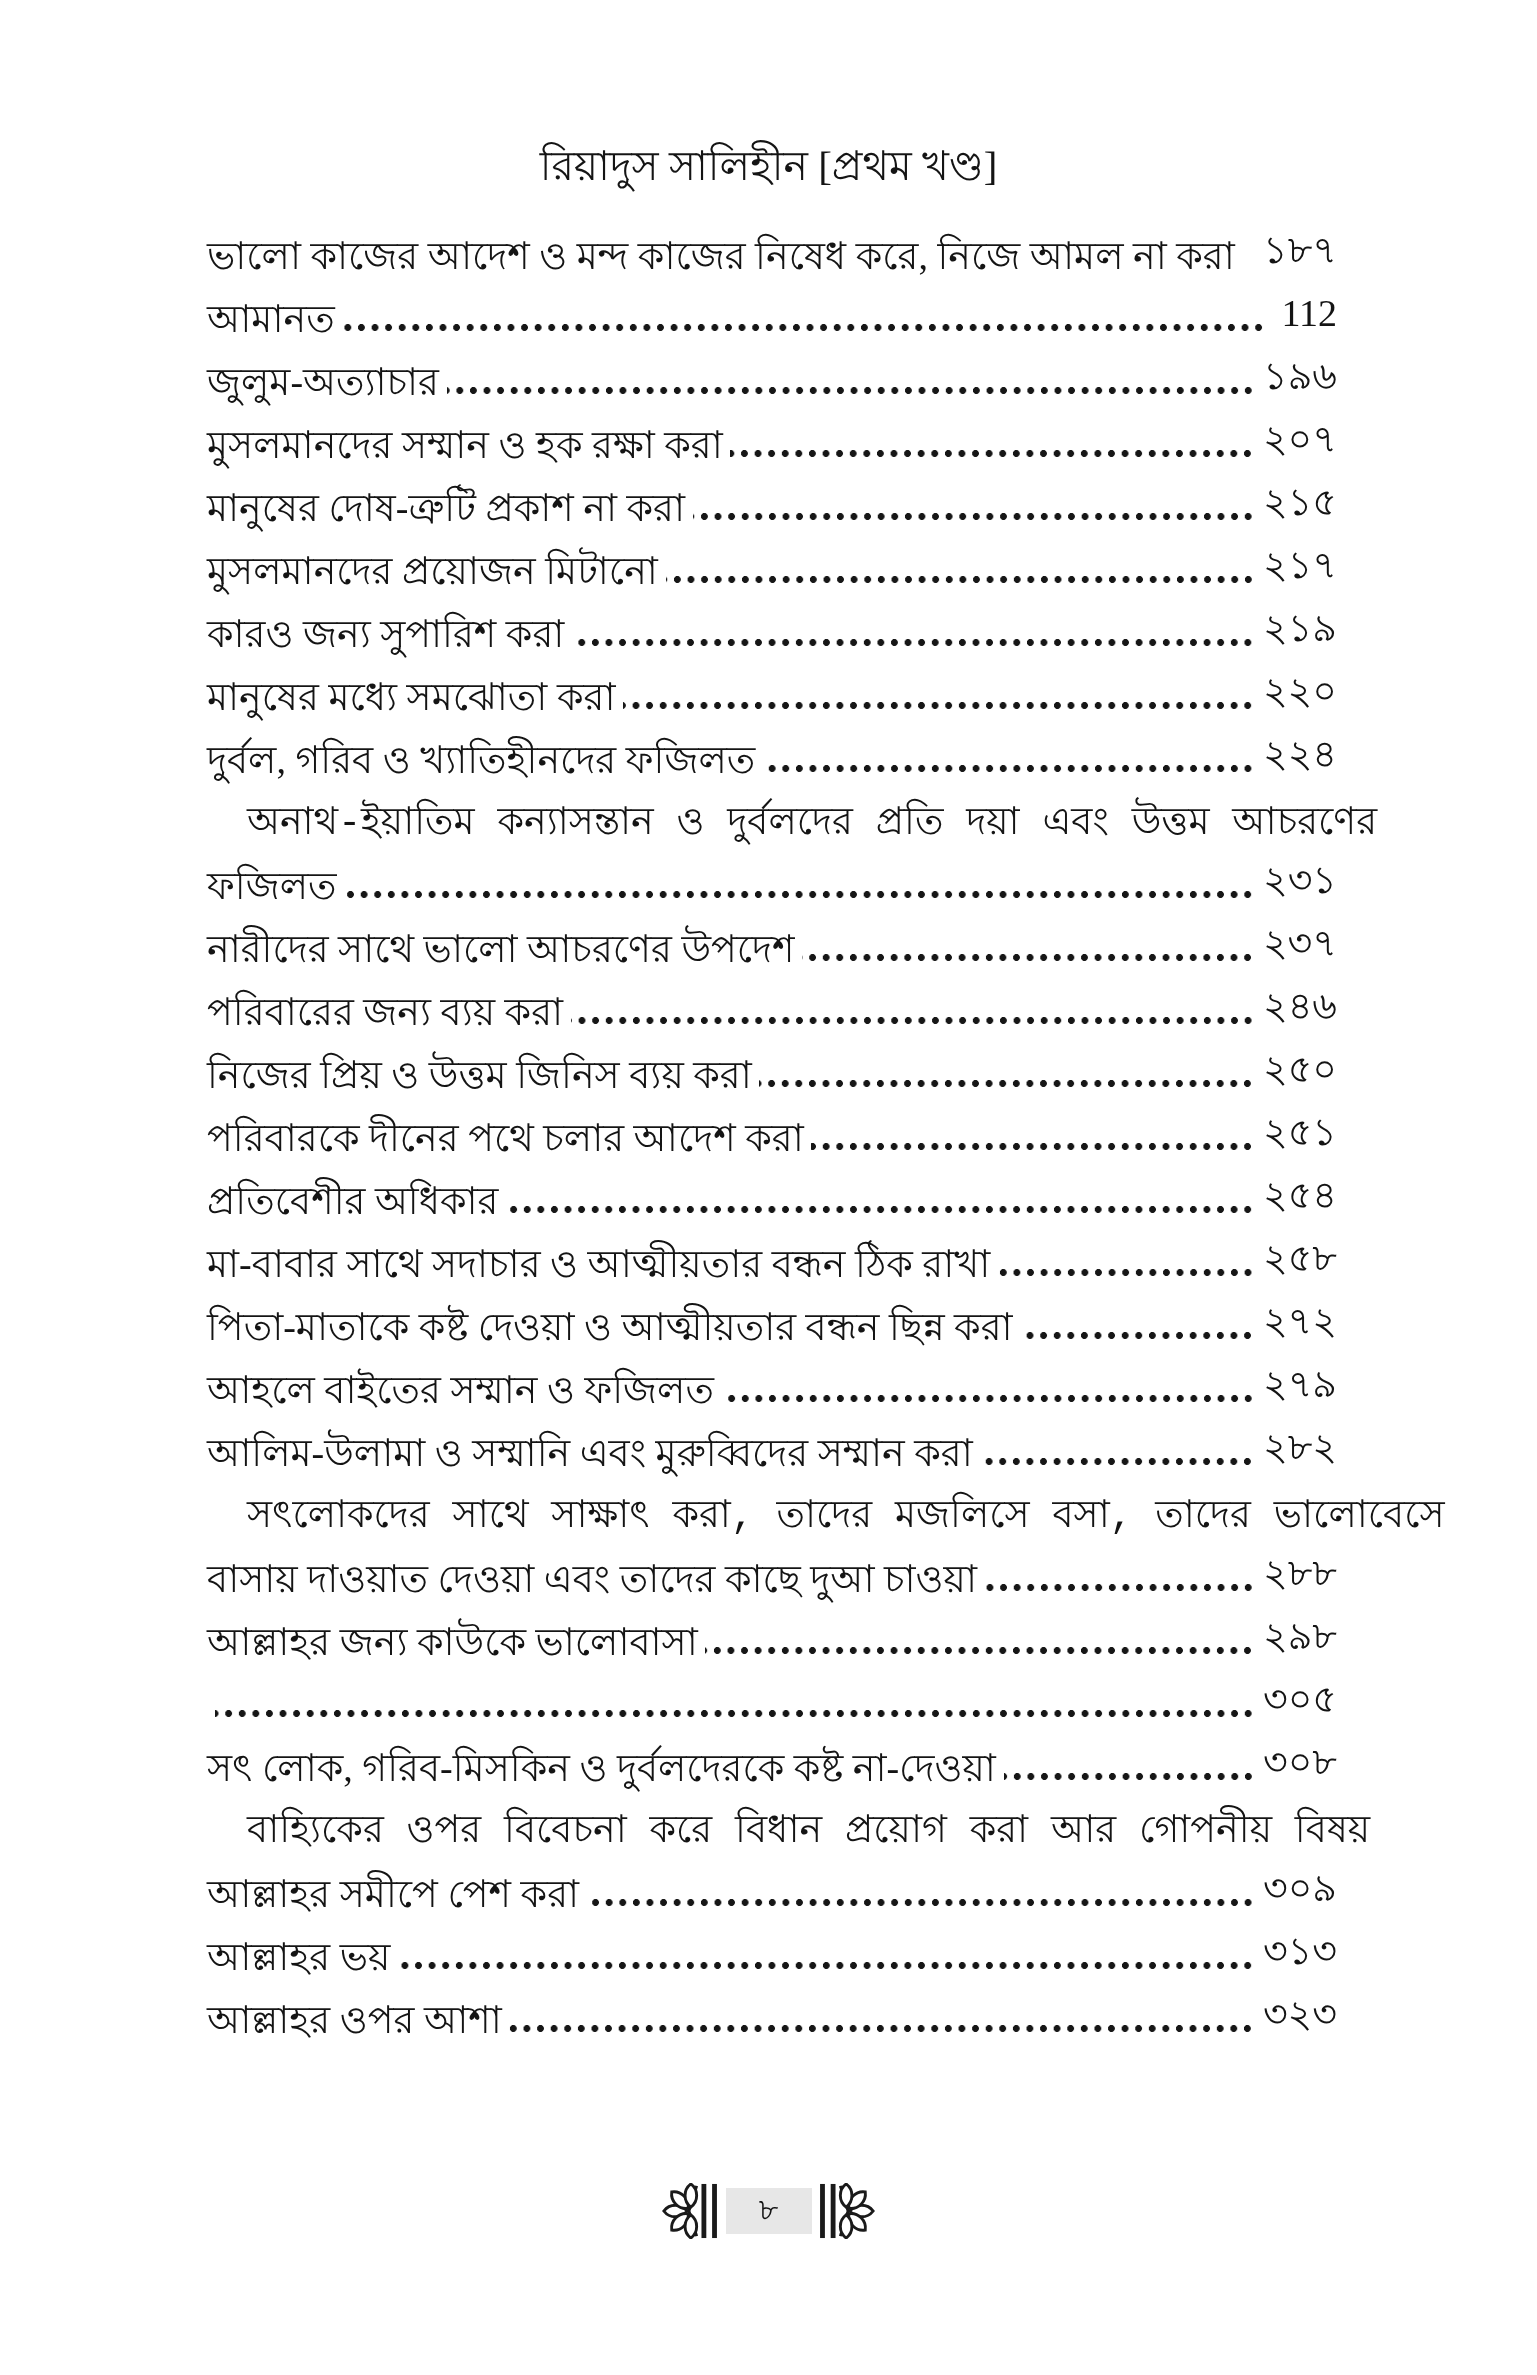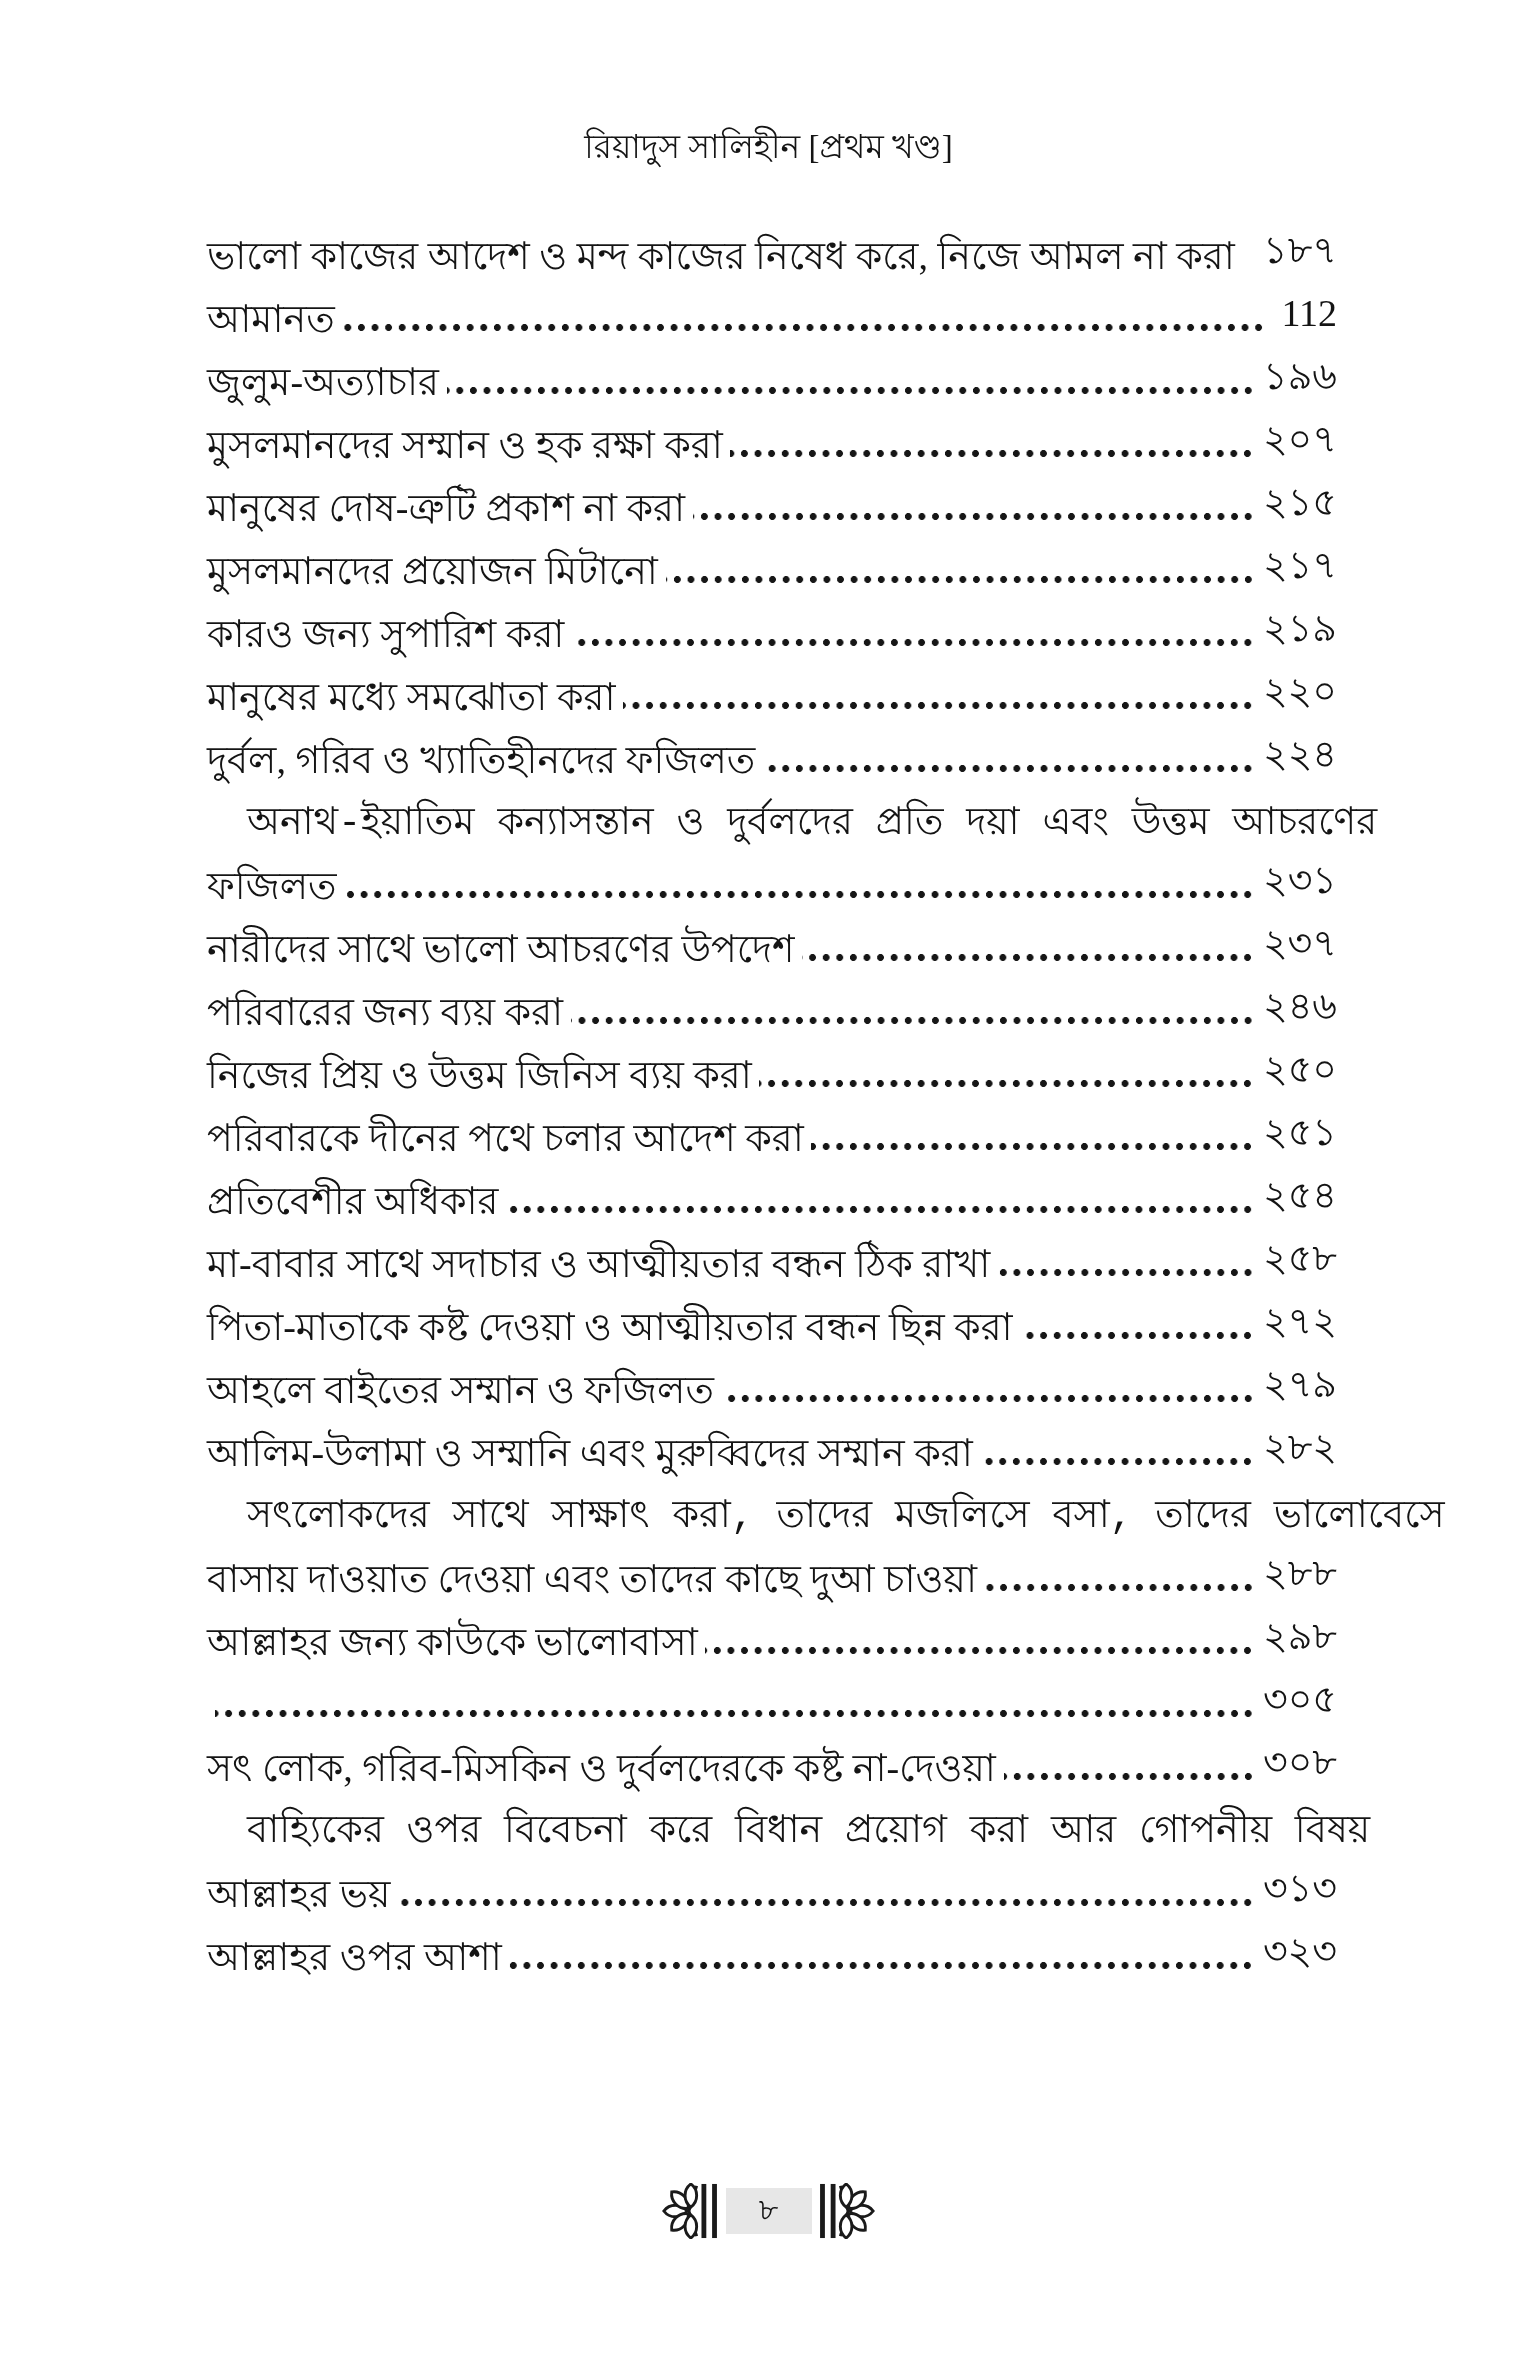--- a/index.html
+++ b/index.html
@@ -7,25 +7,25 @@
     position: relative;
     width: 1537px;
     height: 2376px;
     background: #ffffff;
     color: #141414;
     font-family: "Liberation Serif", "DejaVu Serif", serif;
     overflow: hidden;
   }
   .title {
     position: absolute;
-    top: 128px;
+    top: 142px;
     left: 0;
     width: 100%;
     text-align: center;
-    font-size: 33px;
+    font-size: 41px;
     line-height: 1.2;
     white-space: nowrap;
   }
   .toc {
     position: absolute;
     top: 219px;
     left: 207px;
     right: 200px;
   }
   .toc-row {
@@ -205,20 +205,25 @@
   </div>
       <div class="toc-row">
     <span class="label">সৎ লোক, গরিব-মিসকিন ও দুর্বলদেরকে কষ্ট না-দেওয়া</span>
     <span class="dots"></span>
     <span class="pageno">৩০৮</span>
   </div>
       <div class="toc-row indent">
     <span class="label">বাহ্যিকের ওপর বিবেচনা করে বিধান প্রয়োগ করা আর গোপনীয় বিষয়</span>
     <span class="dots no-dots"></span>
 
+  </div>
+      <div class="toc-row">
+    <span class="label">আল্লাহর সমীপে পেশ করা</span>
+    <span class="dots"></span>
+    <span class="pageno">৩০৯</span>
   </div>
       <div class="toc-row">
     <span class="label">আল্লাহর ভয়</span>
     <span class="dots"></span>
     <span class="pageno">৩১৩</span>
   </div>
       <div class="toc-row">
     <span class="label">আল্লাহর ওপর আশা</span>
     <span class="dots"></span>
     <span class="pageno">৩২৩</span>

